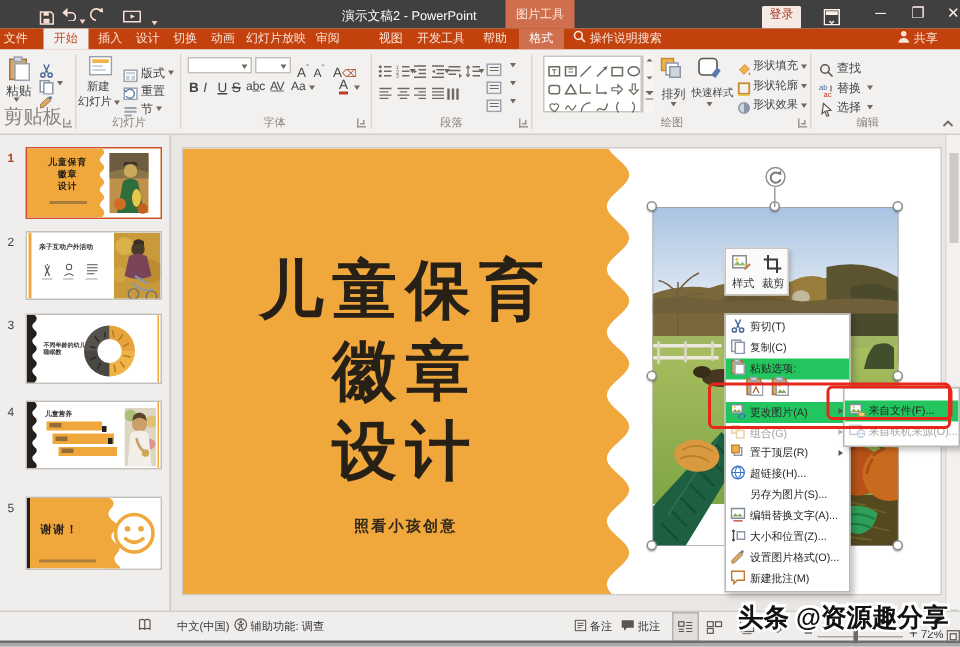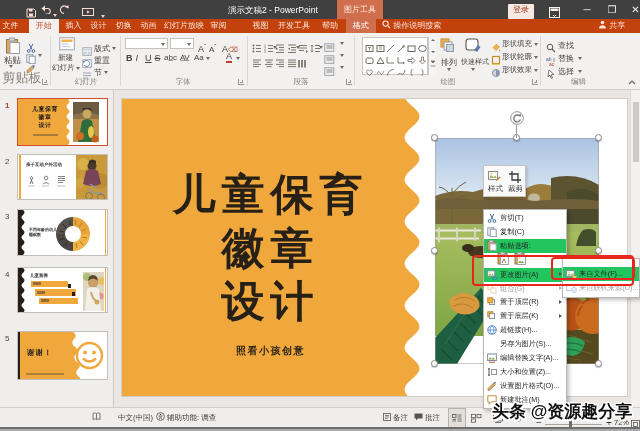--- a/index.html
+++ b/index.html
@@ -752,28 +752,20 @@
       <div class="mi">
         <span class="mic"><svg width="10" height="10" viewBox="0 0 10 10">
             <rect x="2.5" y="2.5" width="5" height="5" fill="#fff" stroke="#8c96a8"></rect>
             <rect x="0.8" y="0.8" width="5" height="5" fill="#f2b24a" stroke="#c88a30"></rect>
           </svg></span>
         <span class="mlabel">置于顶层(R)</span>
         <span class="sub"></span>
       </div>
       <div class="mi">
         <span class="mic"><svg width="10" height="10" viewBox="0 0 10 10">
-            <rect x="0.8" y="0.8" width="5" height="5" fill="#f2b24a" stroke="#c88a30"></rect>
-            <rect x="2.5" y="2.5" width="5" height="5" fill="#fff" stroke="#8c96a8"></rect>
-          </svg></span>
-        <span class="mlabel">置于底层(K)</span>
-        <span class="sub"></span>
-      </div>
-      <div class="mi">
-        <span class="mic"><svg width="10" height="10" viewBox="0 0 10 10">
             <circle cx="5" cy="5" r="4.2" fill="none" stroke="#3a76c4" stroke-width="0.9"></circle>
             <path d="M0.8 5h8.4M5 0.8c-2.6 2.6-2.6 5.8 0 8.4M5 0.8c2.6 2.6 2.6 5.8 0 8.4" fill="none" stroke="#3a76c4" stroke-width="0.7"></path>
           </svg></span>
         <span class="mlabel">超链接(H)...</span>
       </div>
       <div class="mi">
         <span class="mic"></span>
         <span class="mlabel">另存为图片(S)...</span>
       </div>
       <div class="mi">

